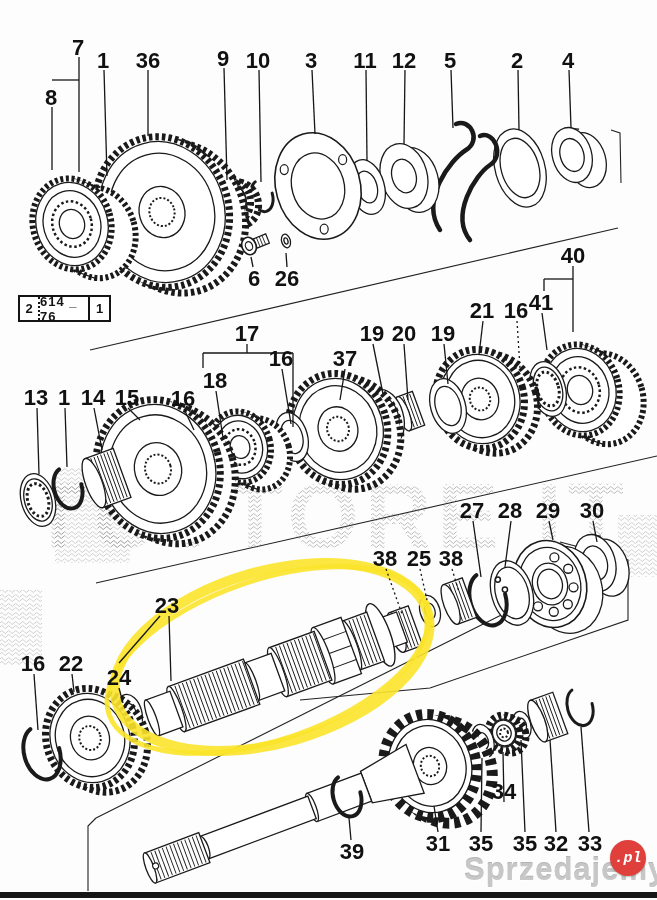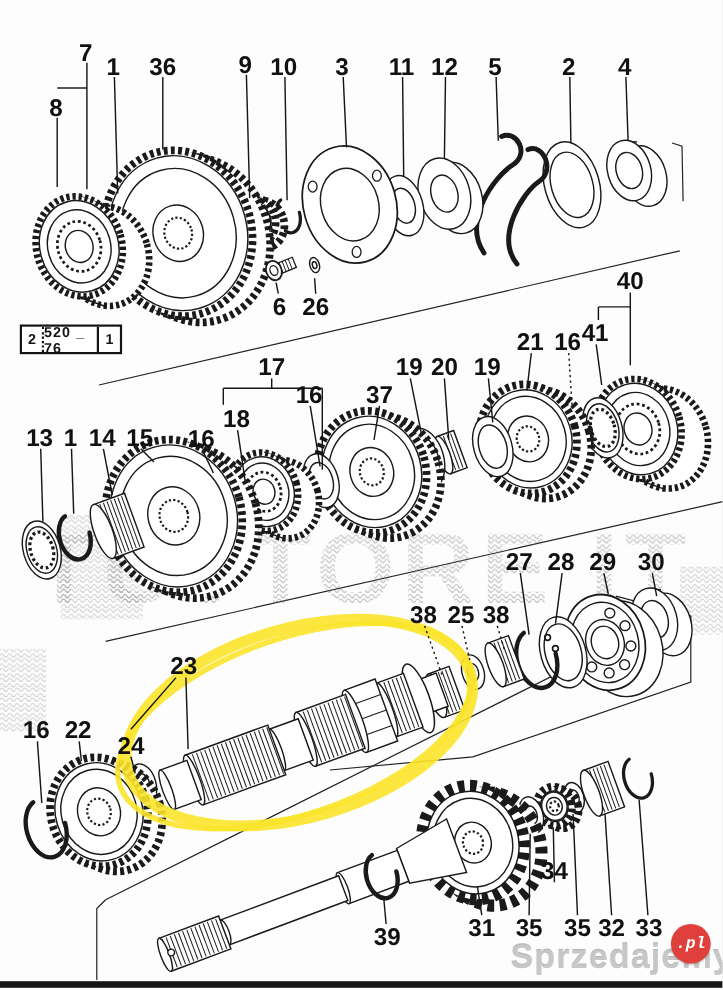--- a/index.html
+++ b/index.html
@@ -623,21 +623,21 @@
         </g>
         <g>
           <line x1="589" y1="832" x2="581" y2="727" stroke="#161616" stroke-width="1.3" stroke-dasharray="none"></line>
           <text x="590" y="851" text-anchor="middle" font-size="22" font-weight="bold" font-family="&quot;Liberation Sans&quot;, sans-serif" fill="#111">33</text>
         </g>
       </g>
     </svg>
 
   <div class="code-box">
     <span class="c1">2</span>
-    <span class="c2">520 _ 76</span>
+    <span class="c2">614 _ 76</span>
     <span class="c3">1</span>
   </div>
 
   <div class="brand">
     <span class="word">Sprzedajemy</span>
     <span class="pl">.pl</span>
   </div>
 
   <div class="bottom-bar"></div>
 </div>

